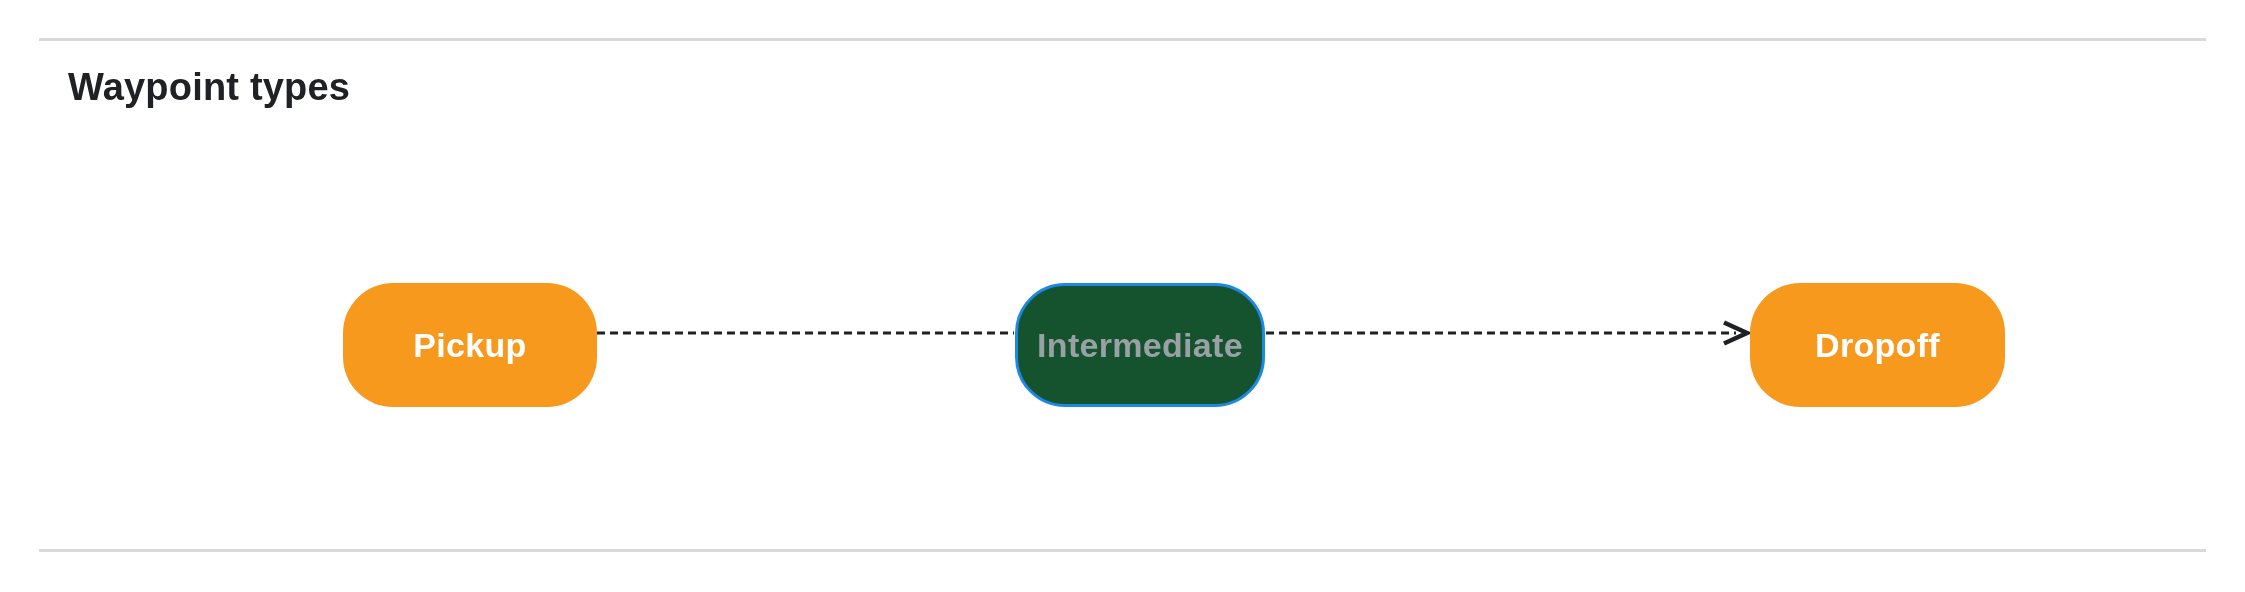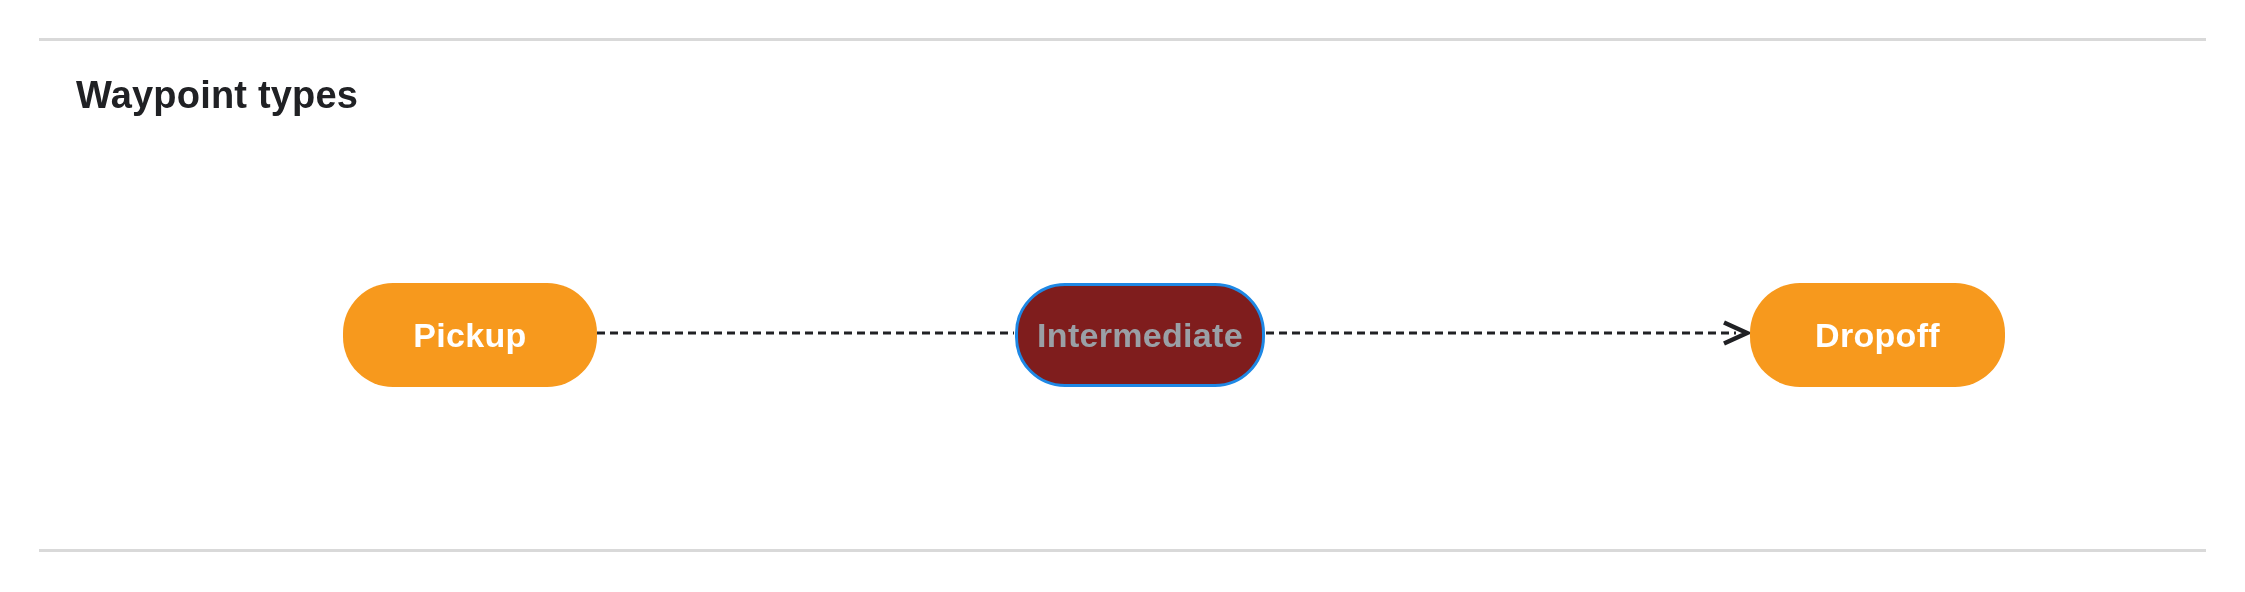--- a/index.html
+++ b/index.html
@@ -21,21 +21,21 @@
     width: 2167px;
     height: 3px;
     background: #d9d9d9;
   }
   .divider.top { top: 38px; }
   .divider.bottom { top: 549px; }
   .title {
     position: absolute;
     left: 68px;
     top: 66px;
-    margin: 8px;
+    margin: 0;
     font-size: 38px;
     font-weight: 700;
     color: #202124;
     letter-spacing: 0.2px;
   }
   .journey-label {
     position: absolute;
     left: 1015px;
     top: 168px;
     width: 250px;
@@ -47,36 +47,36 @@
   .connector {
     position: absolute;
     left: 0;
     top: 0;
     width: 2245px;
     height: 592px;
   }
   .node {
     position: absolute;
     top: 283px;
-    height: 104px;
+    height: 124px;
     border-radius: 50px;
     display: flex;
     align-items: center;
     justify-content: center;
     box-sizing: border-box;
     font-size: 34px;
     font-weight: 700;
     letter-spacing: 0.3px;
   }
   .node.filled {
     background: #f7991d;
     color: #ffffff;
   }
   .node.outlined {
-    background: #7f1d1d;
+    background: #14532d;
     border: 3px solid #1e88e5;
     color: #9aa0a6;
   }
   .node.pickup   { left: 343px;  width: 254px; }
   .node.intermediate { left: 1015px; width: 250px; }
   .node.dropoff  { left: 1750px; width: 255px; }
 </style>
 </head>
 <body>
 

